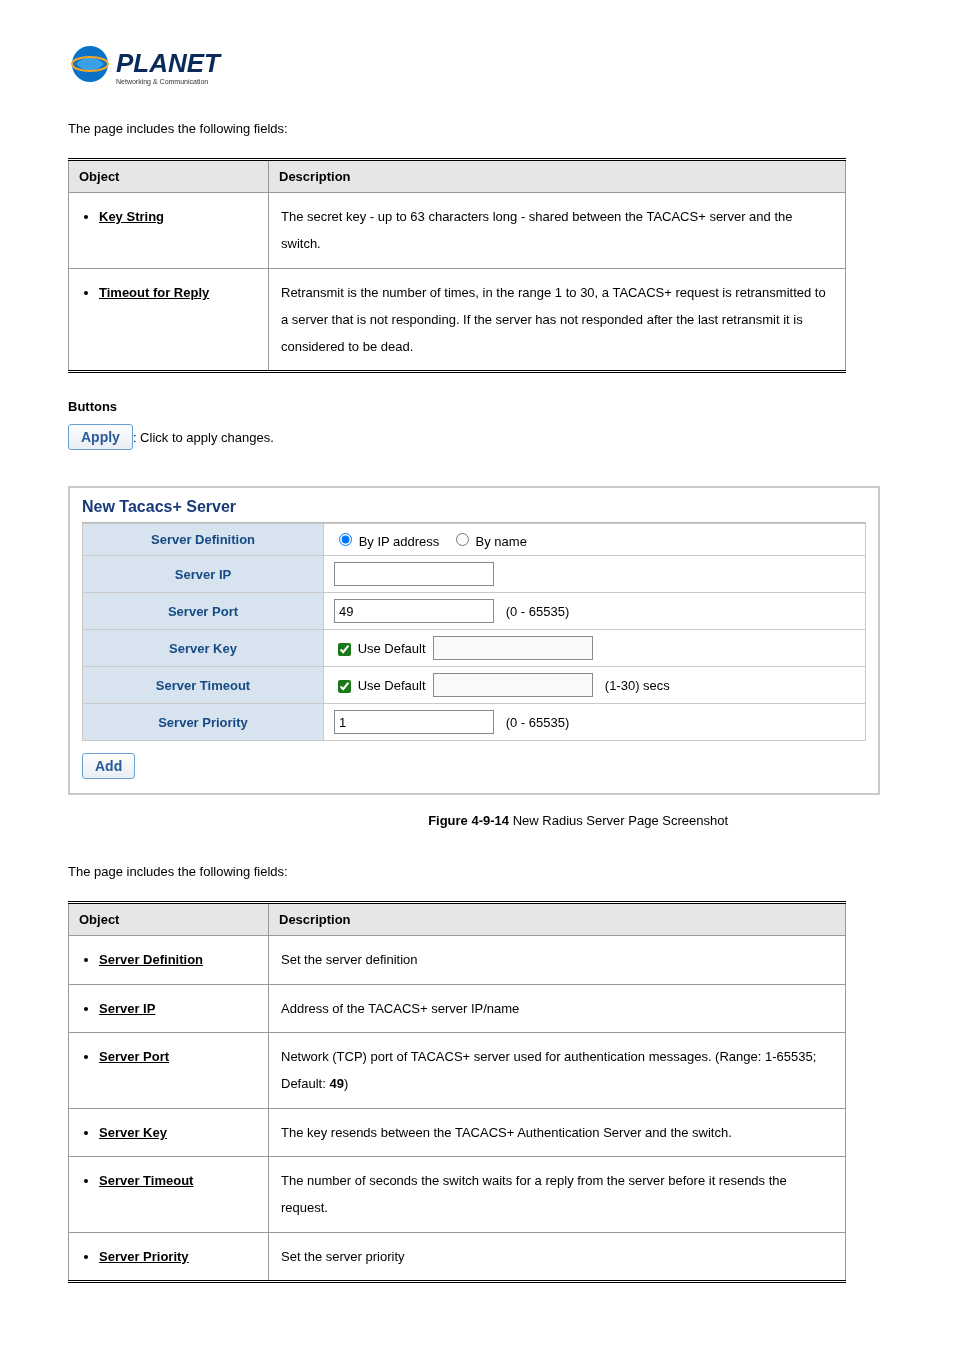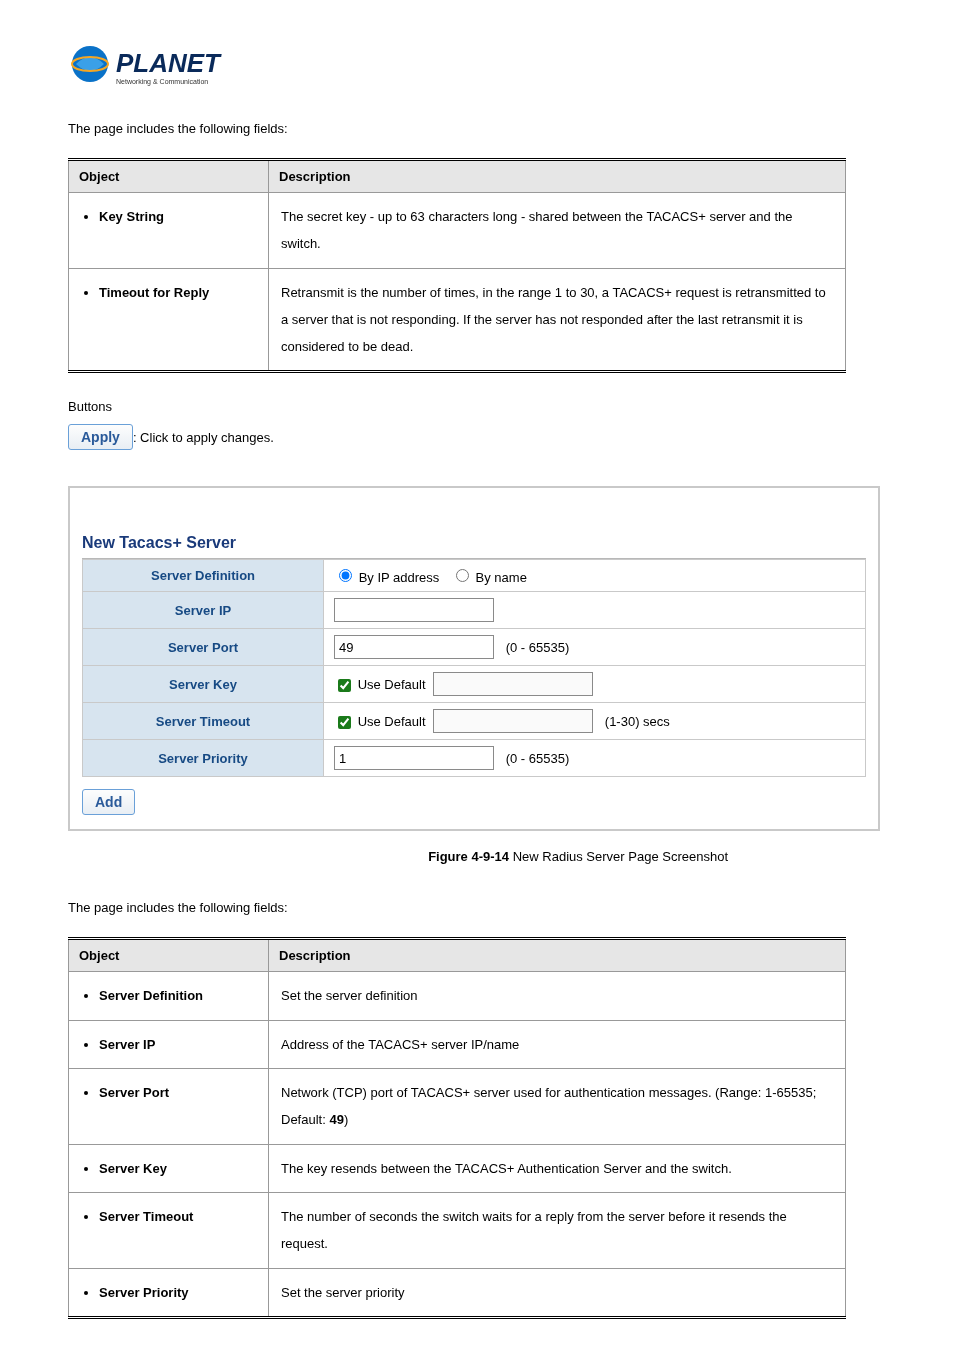--- a/index.html
+++ b/index.html
@@ -37,30 +37,31 @@
   }
   table.desc td {
     padding: 10px 12px;
     border: 1px solid #999;
     vertical-align: top;
     line-height: 2.1;
   }
   table.desc td.obj {
     width: 175px;
     font-weight: bold;
+    text-decoration: underline;
   }
   ul.obj-list {
     margin: 0;
     padding-left: 18px;
   }
   ul.obj-list li {
     font-weight: bold;
   }
   .buttons-title {
-    font-weight: normal;
+    font-weight: bold;
     margin: 26px 0 10px 0;
   }
   .apply-line {
     display: flex;
     align-items: center;
     margin-bottom: 36px;
   }
   .btn-apply, .btn-add {
     display: inline-block;
     border: 1px solid #6aa0d8;
@@ -79,21 +80,20 @@
     padding: 8px 12px 14px 12px;
     box-sizing: border-box;
   }
   .panel-title {
     color: #1a3a7a;
     font-weight: bold;
     font-size: 16px;
     padding: 2px 0 6px 0;
     border-bottom: 1px solid #b8b8b8;
     margin-bottom: 0;
-    margin-top: 36px;
   }
   table.form {
     border-collapse: collapse;
     width: 100%;
   }
   table.form td {
     border: 1px solid #c9c9c9;
     padding: 6px 10px;
     font-family: Verdana, Arial, sans-serif;
     font-size: 13px;

